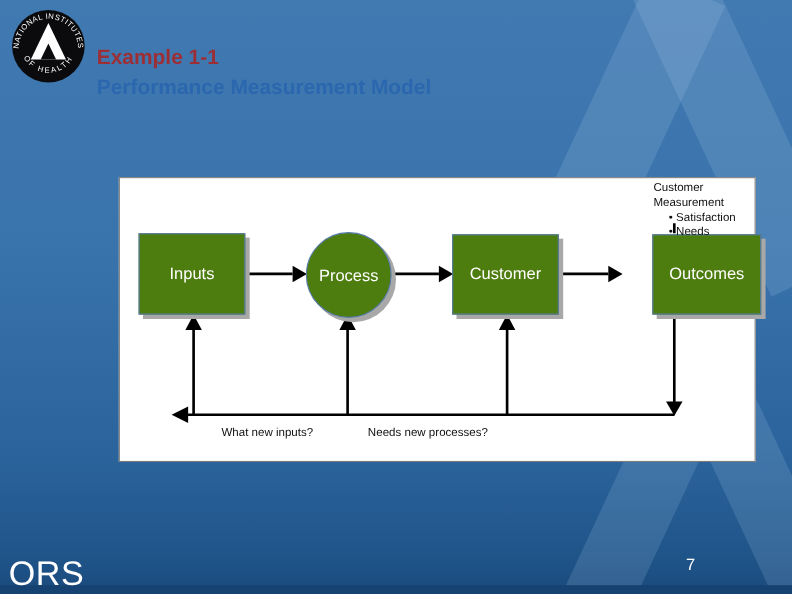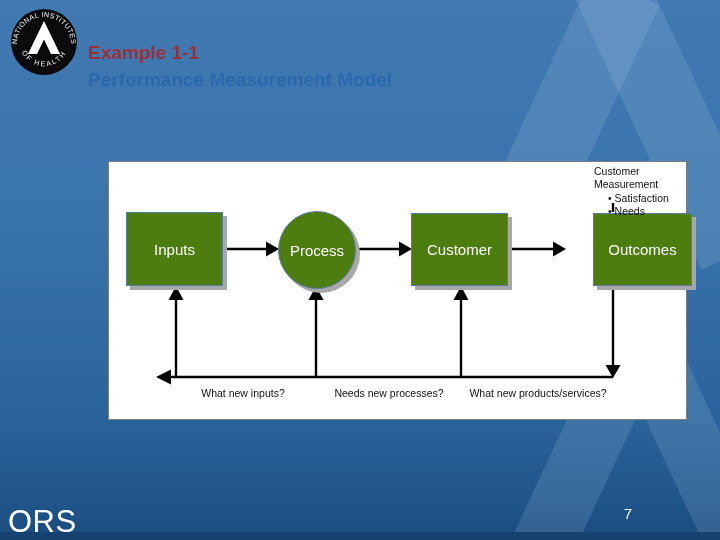--- a/index.html
+++ b/index.html
@@ -127,19 +127,18 @@
     </div>
 
     <div class="cust">
       <div>Customer Measurement</div>
       <div class="cust-bullet">• Satisfaction</div>
       <div class="cust-bullet">• Needs</div>
     </div>
 
     <div class="fb fb1">What new inputs?</div>
     <div class="fb fb2">Needs new processes?</div>
-    <div class="fb fb3">What new products/services?</div>
   </div>
 
   <div class="ors">ORS</div>
   <div class="pageno">7</div>
 
 </div>
 
 </body></html>

